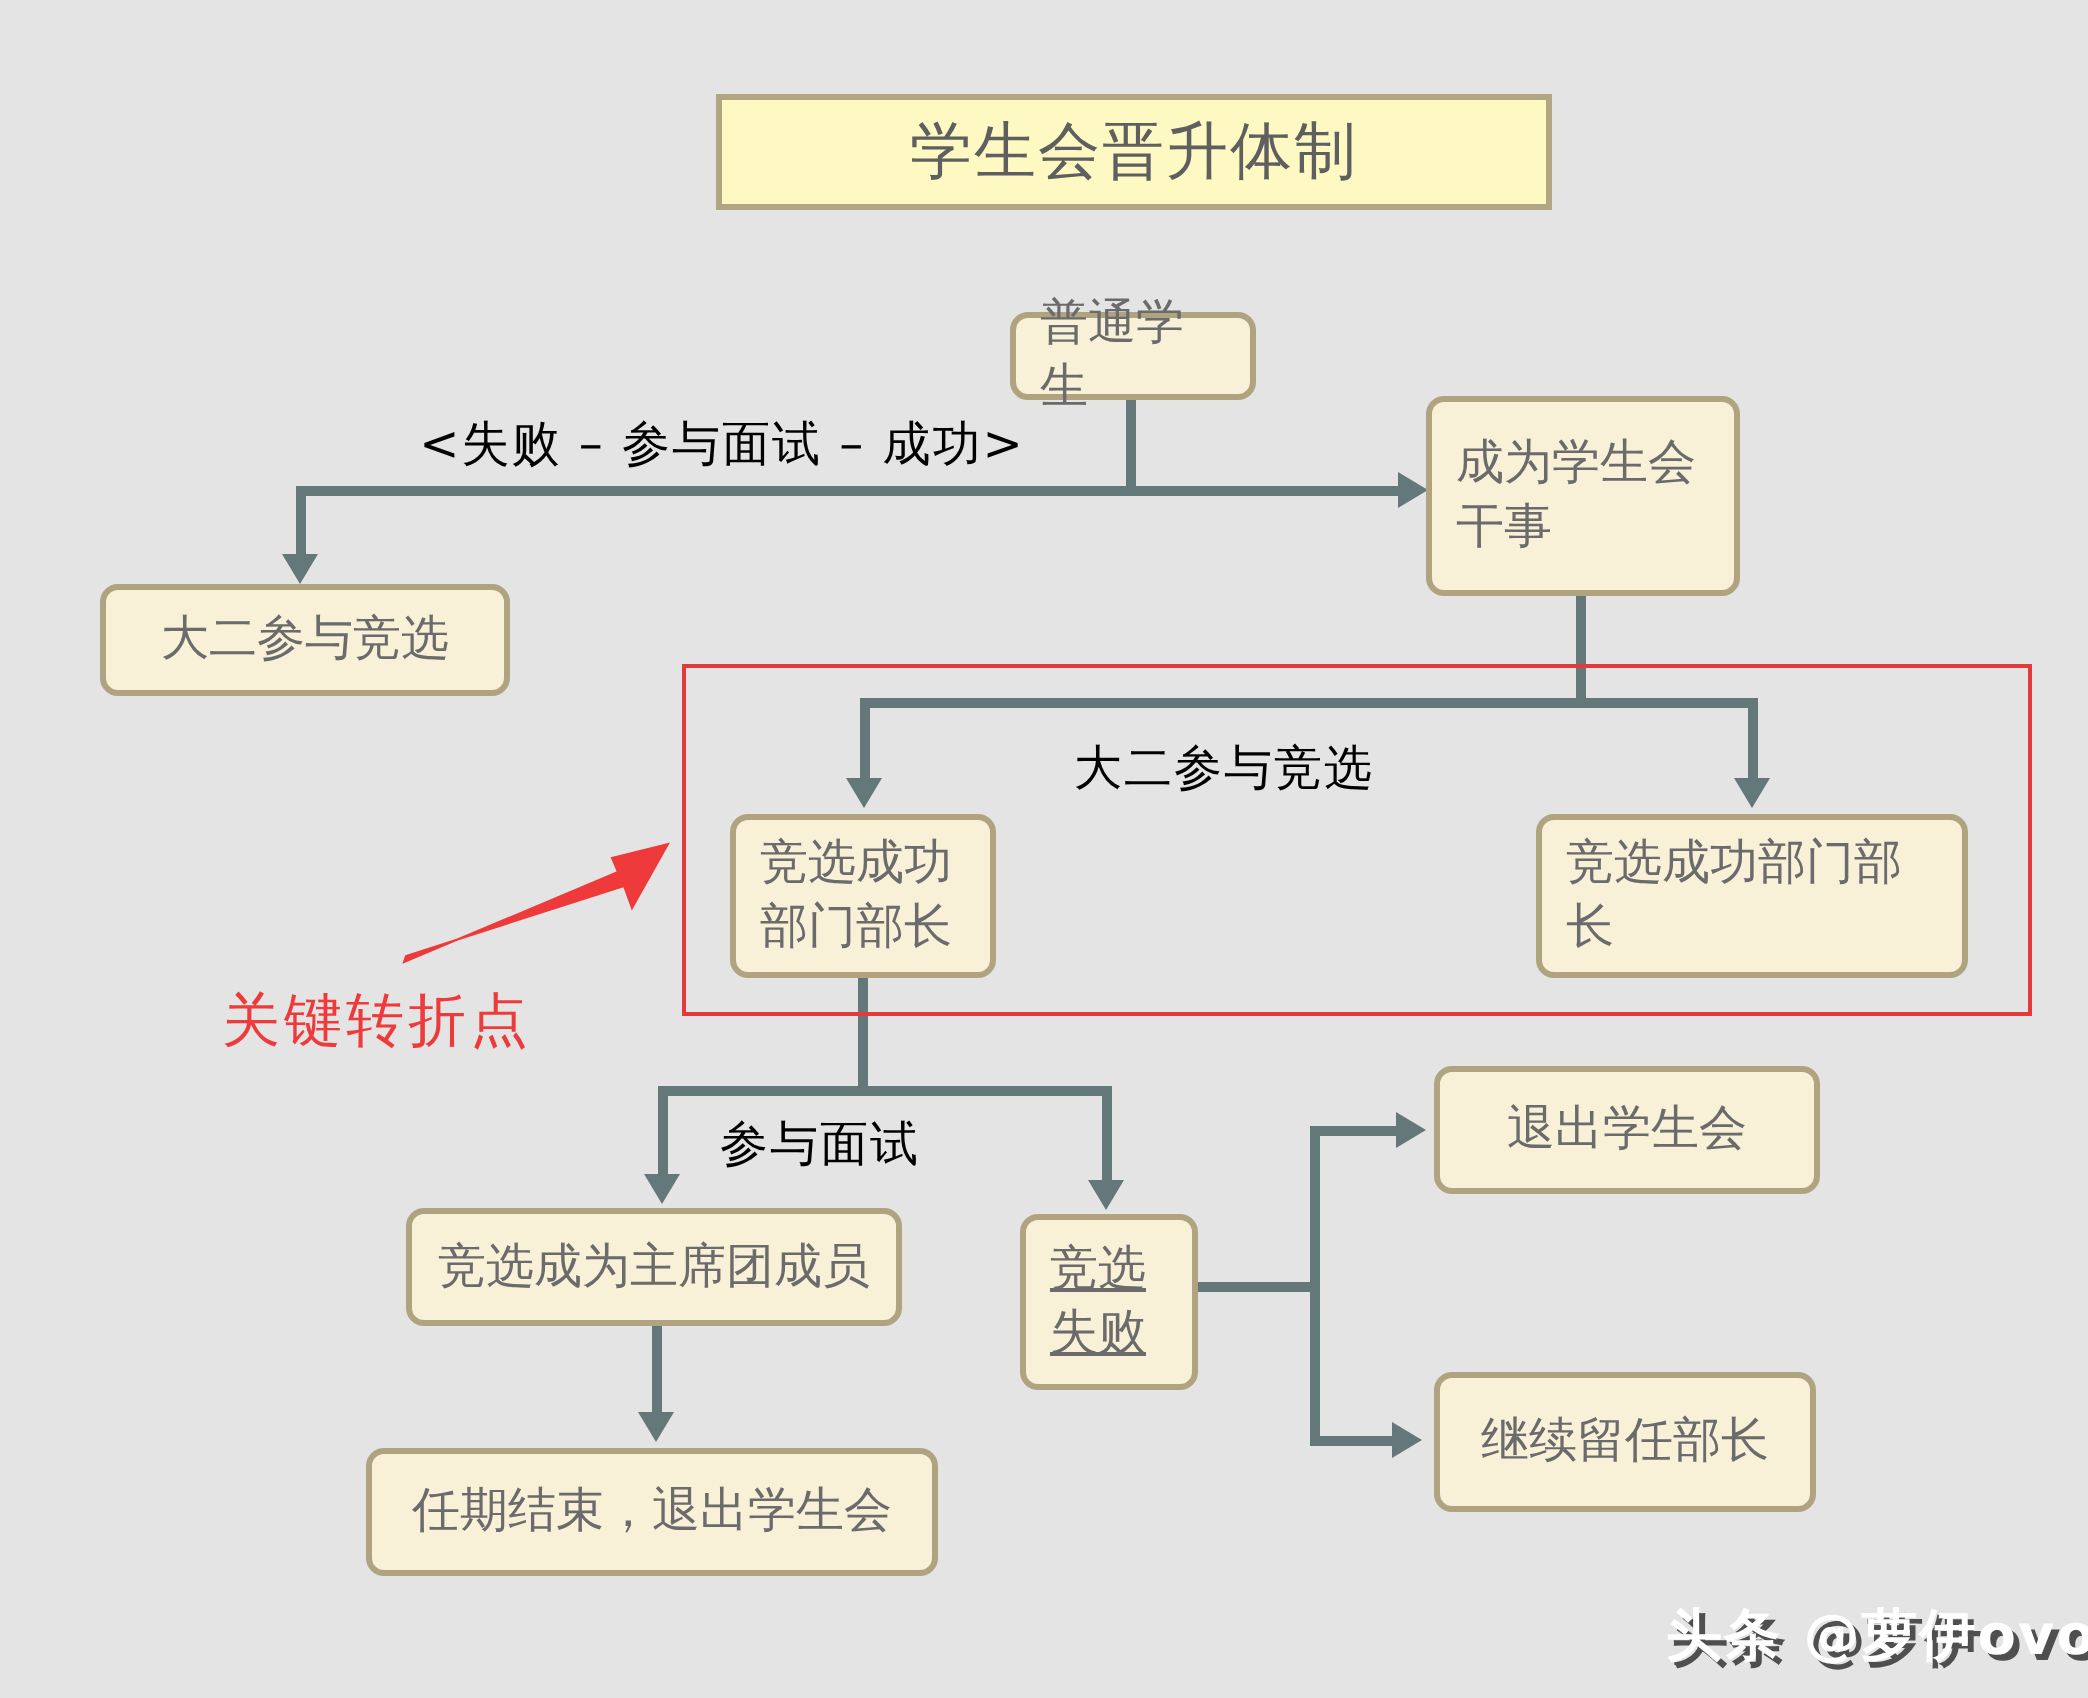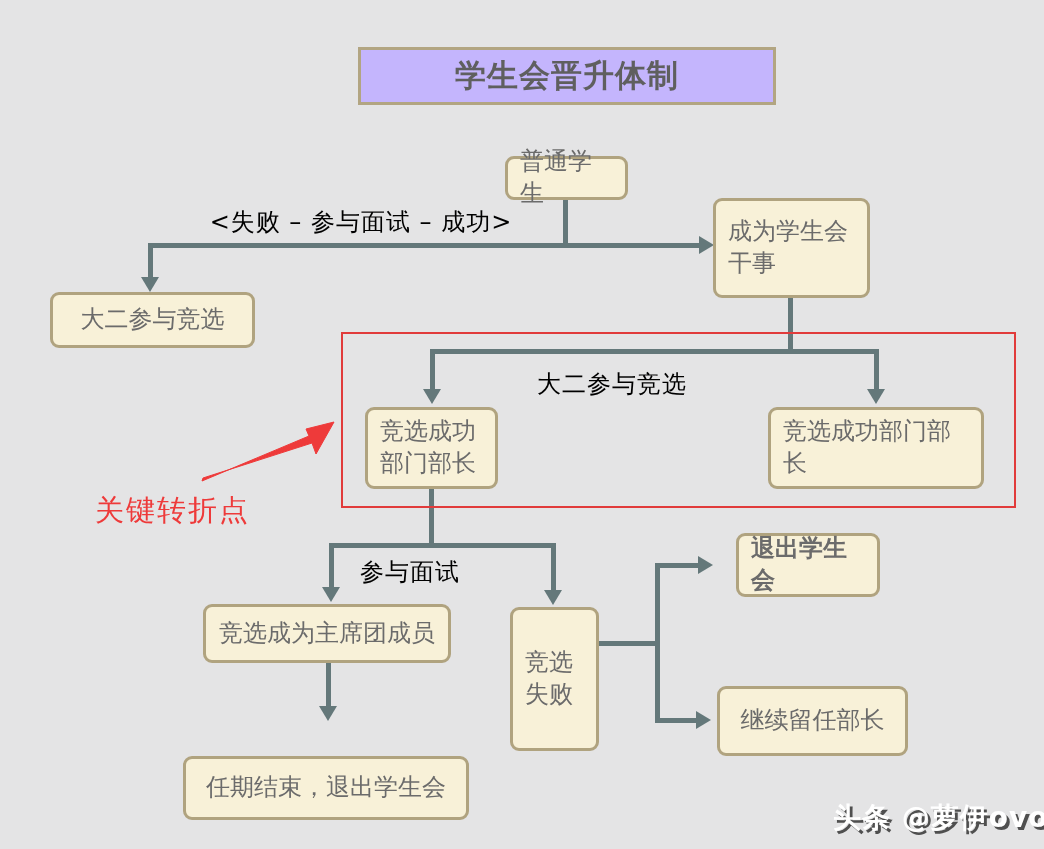--- a/index.html
+++ b/index.html
@@ -17,24 +17,24 @@
     border-radius:9px;
     color:#6b6b6b;
     font-size:24px;
     line-height:1.32;
     display:flex;align-items:center;justify-content:center;
     text-align:left;
     padding:4px 12px;
   }
   .title-box{
     position:absolute;box-sizing:border-box;
-    background:#c4b5fd;
+    background:#fef9c3;
     border:3px solid #b2a582;
     color:#5f5f5f;
-    font-size:31px;font-weight:bold;
+    font-size:31px;font-weight:normal;
     display:flex;align-items:center;justify-content:center;
     letter-spacing:1px;
   }
   
   .hline,.vline{position:absolute;background:#64787a;}
   .hline{height:5px;}
   .vline{width:5px;}
   .arrow-down{
     position:absolute;width:0;height:0;
     border-left:9px solid transparent;
@@ -110,29 +110,29 @@
 <div class="node" style="left:50px;top:292px;width:205px;height:56px;">大二参与竞选</div>
 
 <div class="node" style="left:713px;top:198px;width:157px;height:100px;justify-content:flex-start;">成为学生会干事</div>
 
 <div class="node" style="left:365px;top:407px;width:133px;height:82px;">竞选成功部门部长</div>
 
 <div class="node" style="left:768px;top:407px;width:216px;height:82px;justify-content:flex-start;">竞选成功部门部长</div>
 
 <div class="node" style="left:203px;top:604px;width:248px;height:59px;">竞选成为主席团成员</div>
 
-<div class="node" style="left:510px;top:607px;width:89px;height:144px;">竞选失败</div>
+<div class="node" style="left:510px;top:607px;width:89px;height:88px;text-decoration:underline;">竞选失败</div>
 
-<div class="node" style="left:183px;top:724px;width:286px;height:64px;margin-top:32px;">任期结束，退出学生会</div>
+<div class="node" style="left:183px;top:724px;width:286px;height:64px;">任期结束，退出学生会</div>
 
-<div class="node" style="left:736px;top:533px;width:144px;height:64px;font-weight:bold;">退出学生会</div>
+<div class="node" style="left:717px;top:533px;width:193px;height:64px;">退出学生会</div>
 
 <div class="node" style="left:717px;top:686px;width:191px;height:70px;">继续留任部长</div>
 
 <div class="flow-label" style="left:155px;top:206px;width:412px;text-align:center;">&lt;失败 – 参与面试 – 成功&gt;</div>
 
 <div class="flow-label" style="left:537px;top:368px;">大二参与竞选</div>
 
 <div class="flow-label" style="left:360px;top:556px;">参与面试</div>
 
-<div class="red-label" style="left:95px;top:491px;">关键转折点</div>
+<div class="red-label" style="left:111px;top:491px;">关键转折点</div>
 
 <div class="watermark" style="left:833px;top:799px;">头条 @萝伊ovo</div>
 
 </body></html>

